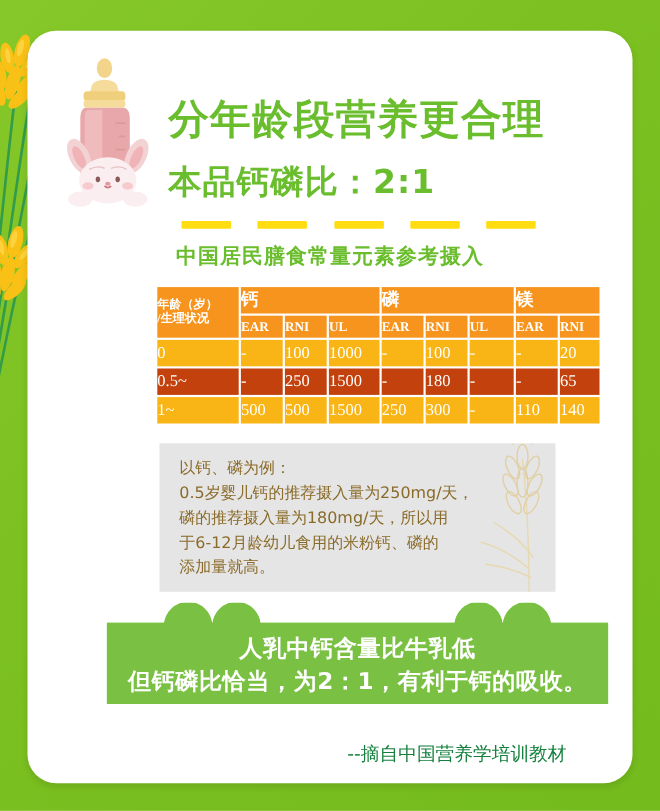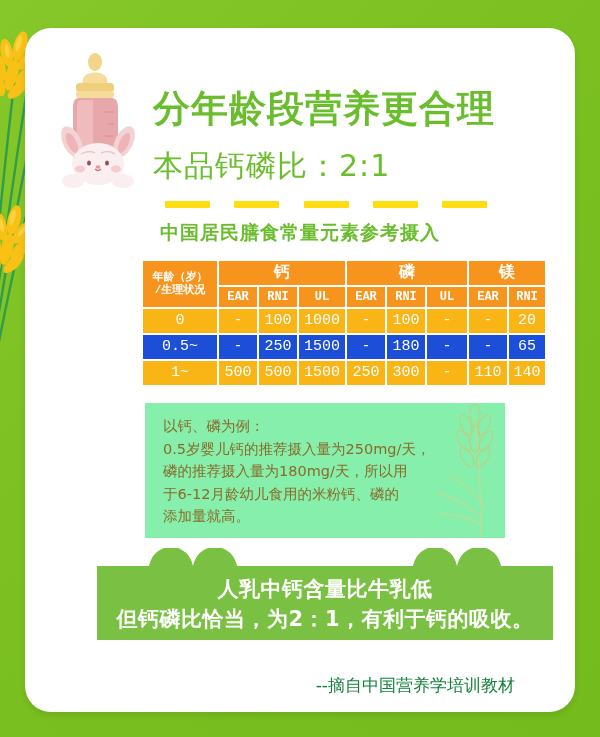--- a/index.html
+++ b/index.html
@@ -33,21 +33,21 @@
   
   .title-main{
     position:absolute;left:128px;top:62px;
     font-size:37px;line-height:1;font-weight:bold;
     color:#6abd2d;letter-spacing:1px;
     font-family:"DejaVu Sans",sans-serif;
     white-space:nowrap;
   }
   .title-sub{
     position:absolute;left:128px;top:123px;
-    font-size:30px;line-height:1;font-weight:normal;
+    font-size:30px;line-height:1;font-weight:bold;
     color:#6abd2d;letter-spacing:1px;
     font-family:"DejaVu Sans",sans-serif;
     white-space:nowrap;
   }
   
   .dashes{position:absolute;left:140px;top:173px;width:322px;height:7px;
           display:flex;justify-content:space-between;}
   .dash{width:45px;height:7px;background:#ffdd10;border-radius:1px;}
 
   
@@ -55,36 +55,36 @@
     position:absolute;left:0;right:0;top:192px;text-align:center;
     font-size:19px;font-weight:bold;color:#6abd2d;letter-spacing:1px;
     font-family:Liberation Sans, sans-serif;
   }
 
   
   .tbl-wrap{position:absolute;left:116px;top:231px;width:368px;}
   table.nutri{border-collapse:separate;border-spacing:2px;width:368px;
               table-layout:fixed;}
   table.nutri th,table.nutri td{
-    padding:0;margin:0;text-align:center;color:#ffffff;
-    font-family:Liberation Mono, monospace;
+    padding:0;margin:0;text-align:left;color:#ffffff;
+    font-family:Liberation Serif, serif;
   }
   .hd{background:#f7941d;}
   .hd-el{height:24px;font-size:16px;font-weight:bold;line-height:24px;}
   .hd-sub{height:20px;font-size:12px;font-weight:bold;line-height:20px;}
   .hd-age{background:#f7941d;font-size:11px;font-weight:bold;line-height:13px;
           padding:3px 1px;}
   .row-o td{background:#f9b416;height:24px;font-size:15px;line-height:24px;}
-  .row-g td{background:#1d4ed8;height:24px;font-size:15px;line-height:24px;}
+  .row-g td{background:#c2410c;height:24px;font-size:15px;line-height:24px;}
   .c-lbl{font-size:15px;}
 
   
   .note{
     position:absolute;left:120px;top:375px;width:360px;height:135px;
-    background:#86efac;overflow:hidden;
+    background:#e5e5e5;overflow:hidden;
   }
   .note-wheat{position:absolute;right:-4px;top:-6px;width:86px;height:142px;opacity:.55;}
   .note-text{
     position:absolute;left:18px;top:12px;right:50px;
     font-size:14.5px;line-height:22.5px;color:#8a6b2a;
     font-family:"DejaVu Sans",sans-serif;
     white-space:pre-line;
   }
 
   

